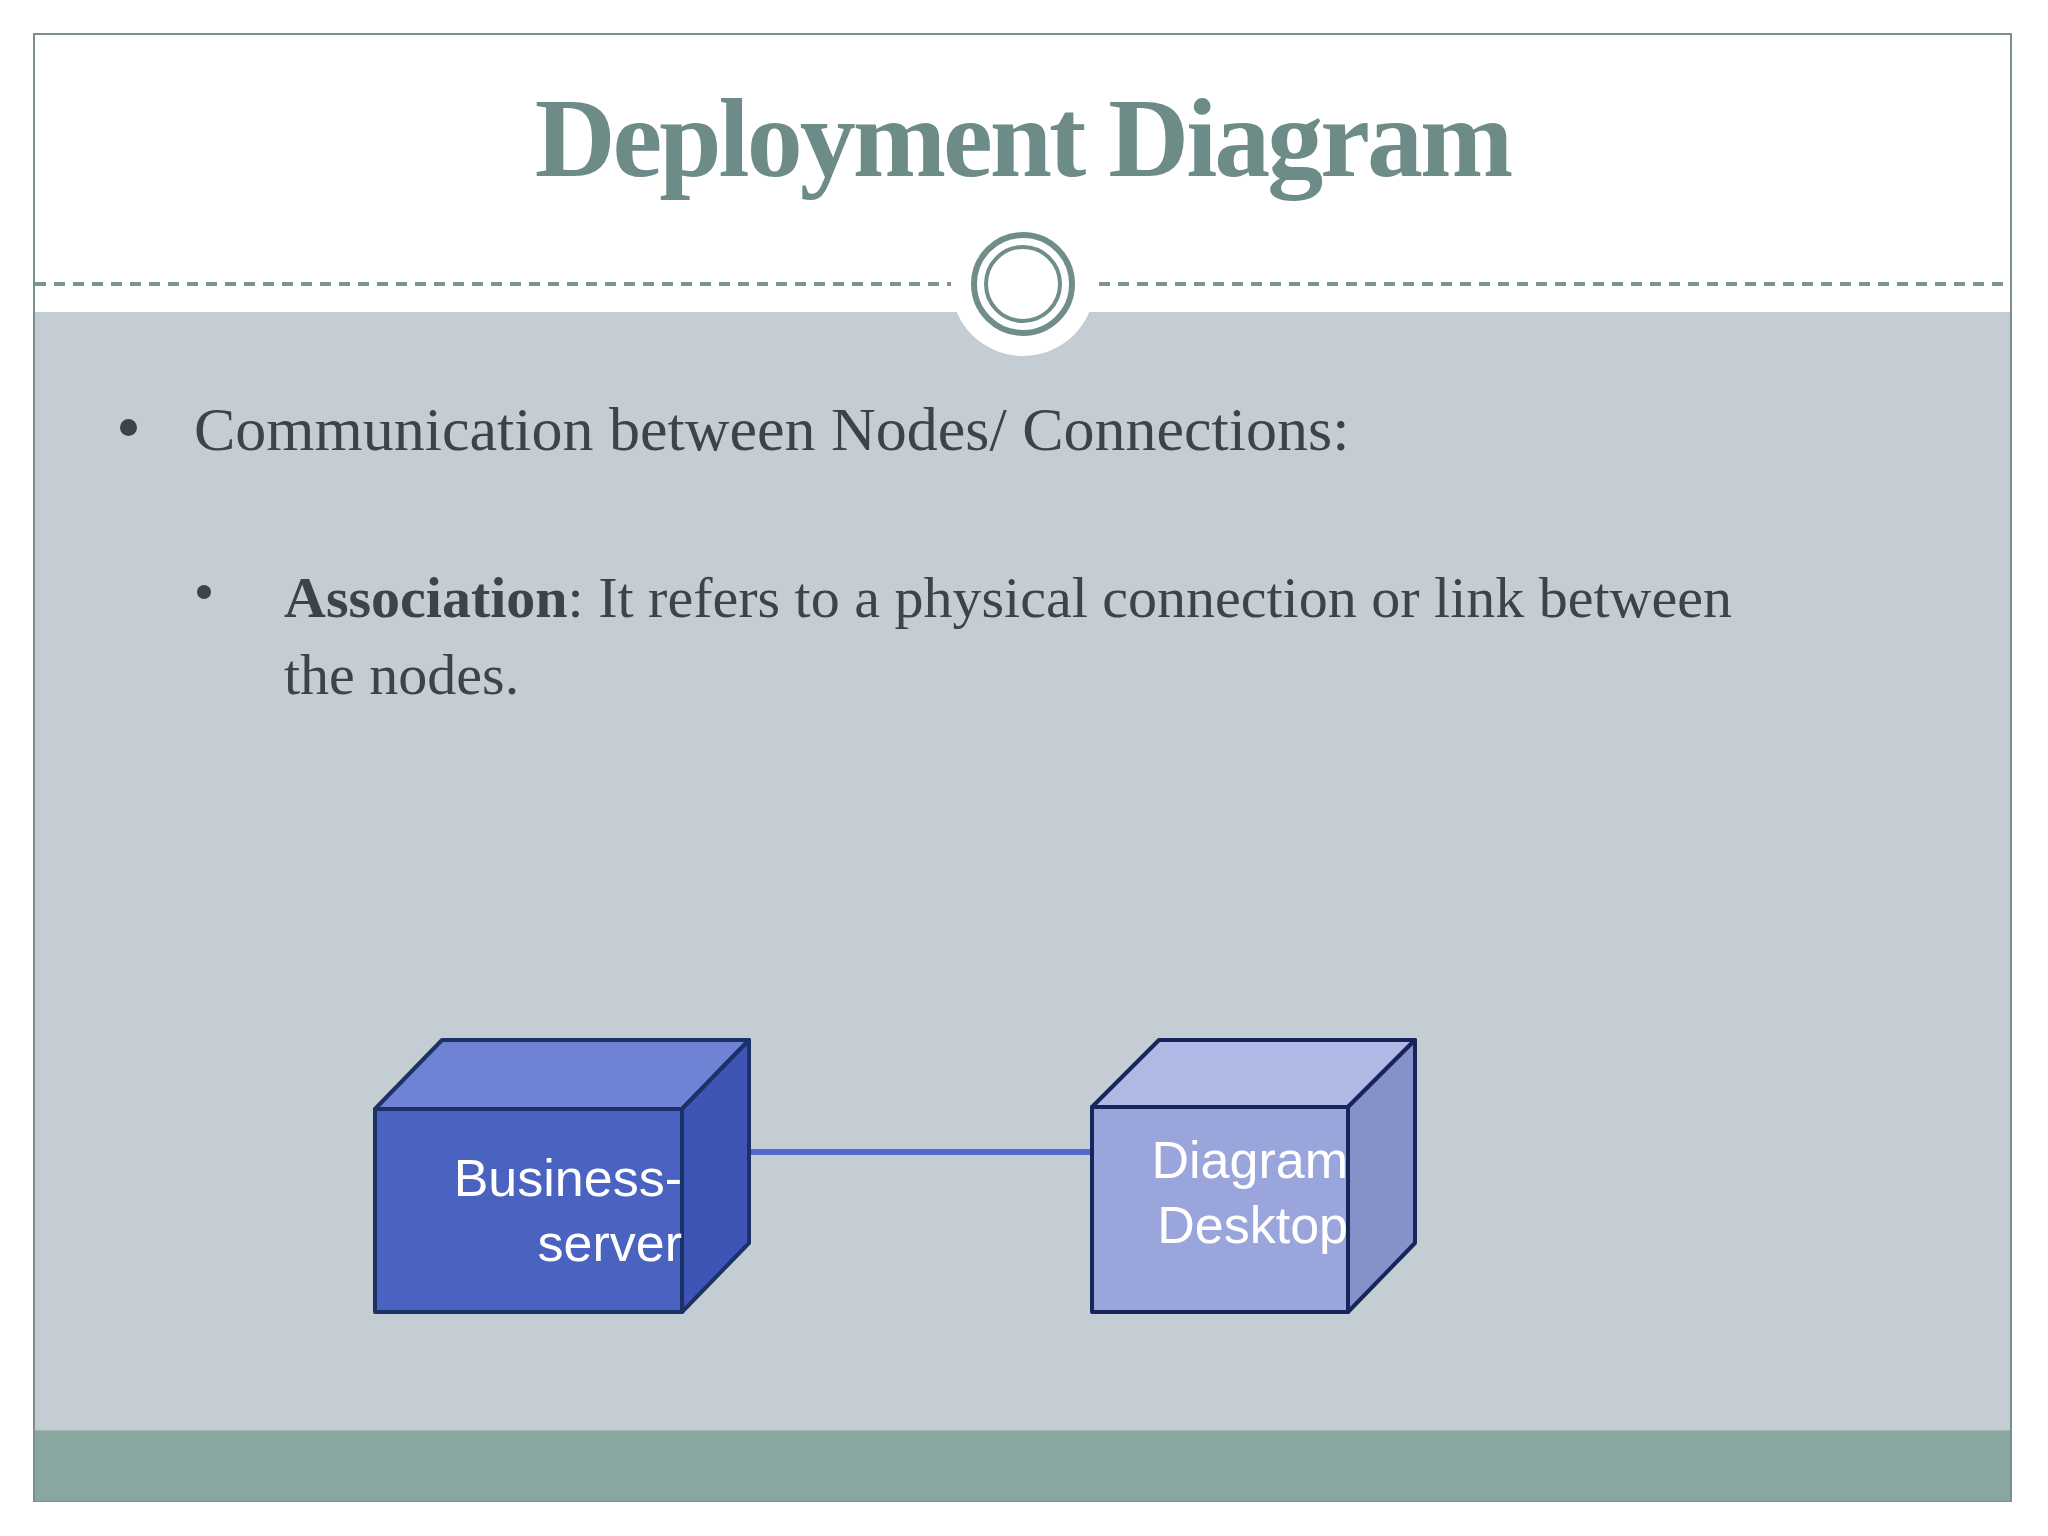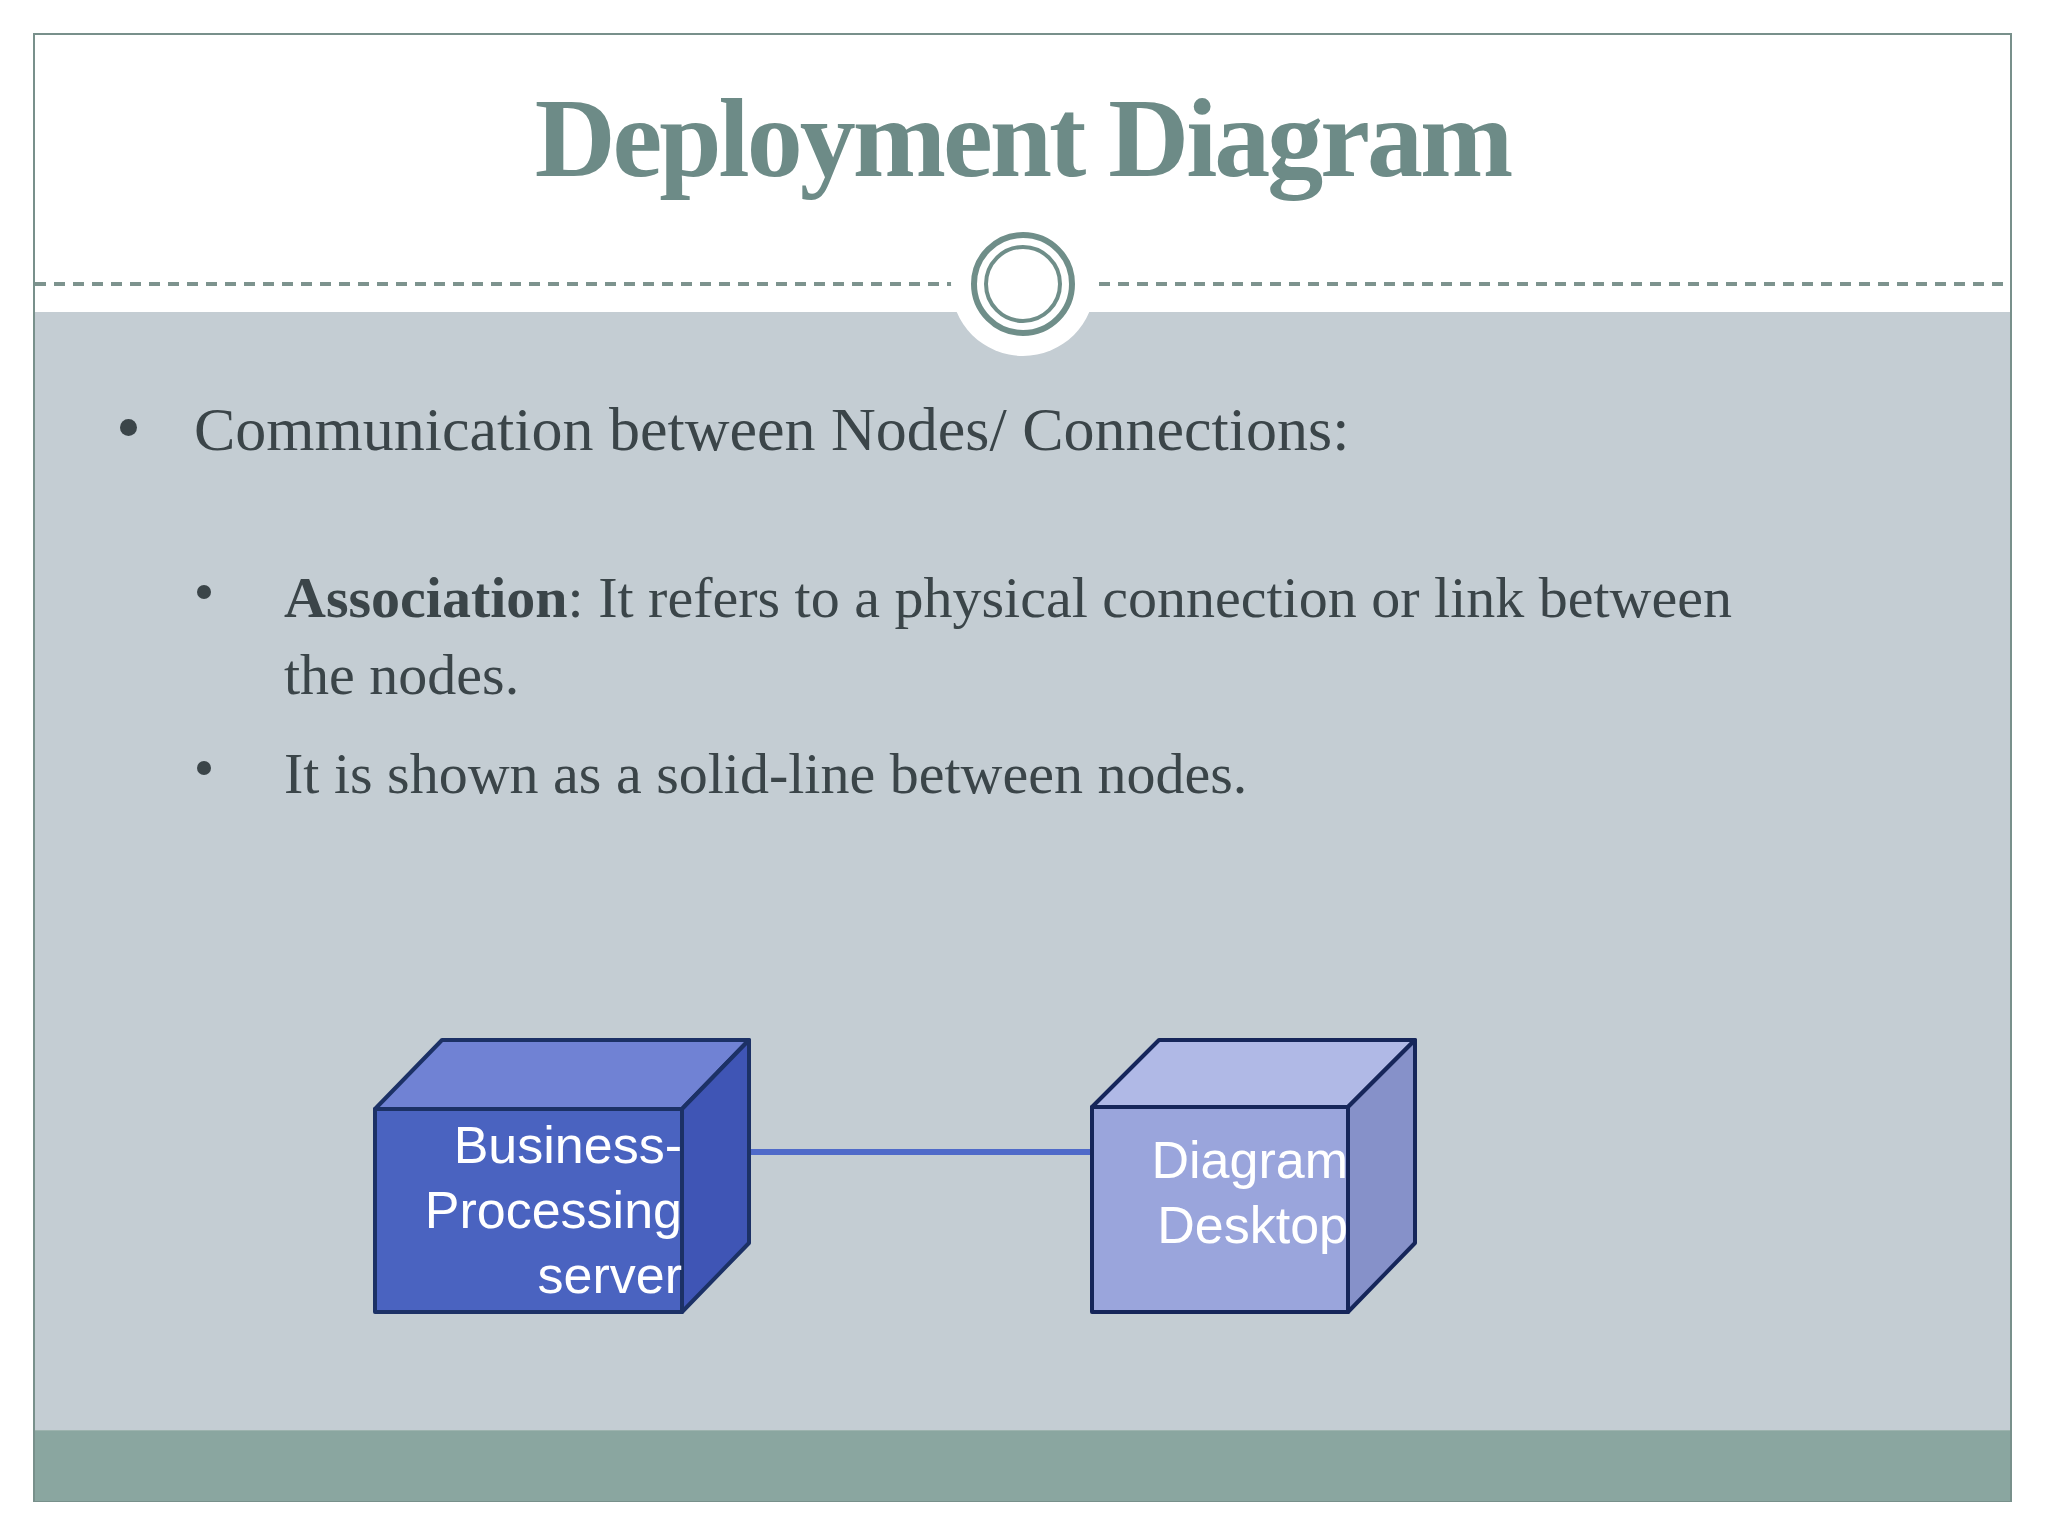--- a/index.html
+++ b/index.html
@@ -77,40 +77,35 @@
     <div class="bullet-row bullet-l1">
       <span class="dot"></span>
       <div class="txt">Communication between Nodes/ Connections:</div>
     </div>
 
     <div class="bullet-row bullet-l2 sub1">
       <span class="dot"></span>
       <div class="txt"><span class="bold">Association</span><span>: It refers to a physical connection or link between the nodes.</span></div>
     </div>
 
-    <div class="bullet-row bullet-l2 sub2">
-      <span class="dot"></span>
-      <div class="txt">It is shown as a solid-line between nodes.</div>
-    </div>
 
     <svg class="diagram" viewBox="0 0 1979 1118">
       <line x1="714" y1="840" x2="1057" y2="840" stroke-width="6" stroke="#4f6ac9"></line>
 
       <polygon class="cube-l" points="340,797 407,728 714,728 647,797" fill="#7082d4"></polygon>
       <polygon class="cube-l" points="647,797 714,728 714,931 647,1000" fill="#3f55b5"></polygon>
       <polygon class="cube-l" points="340,797 647,797 647,1000 340,1000" fill="#4a63c0"></polygon>
 
       <polygon class="cube-r" points="1057,795 1124,728 1380,728 1313,795" fill="#b0b9e6"></polygon>
       <polygon class="cube-r" points="1313,795 1380,728 1380,931 1313,1000" fill="#8691c9"></polygon>
       <polygon class="cube-r" points="1057,795 1313,795 1313,1000 1057,1000" fill="#9aa5dc"></polygon>
     </svg>
 
     <div class="node-label label-left">
       <span>Business-</span>
-      <span>Processing</span>
       <span>server</span>
     </div>
 
     <div class="node-label label-right">
       <span>Diagram</span>
       <span>Desktop</span>
     </div>
 
   </div>
 

